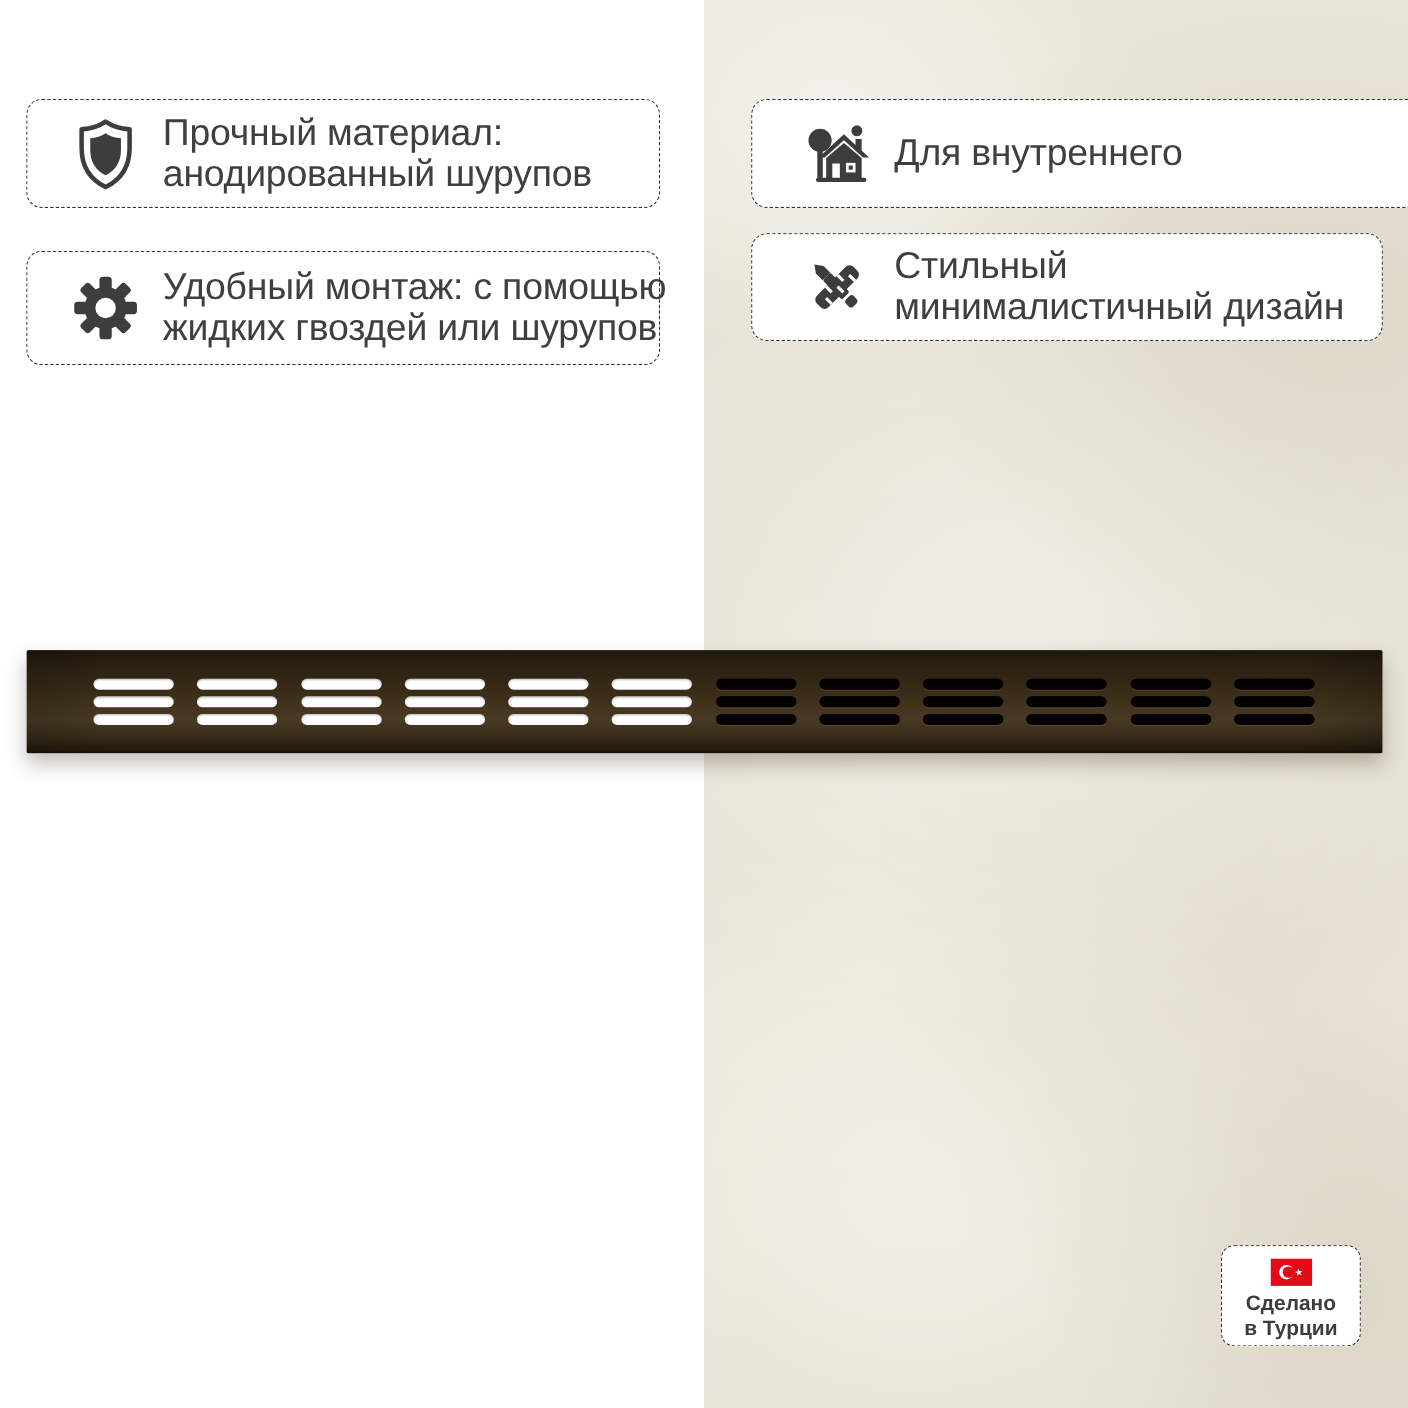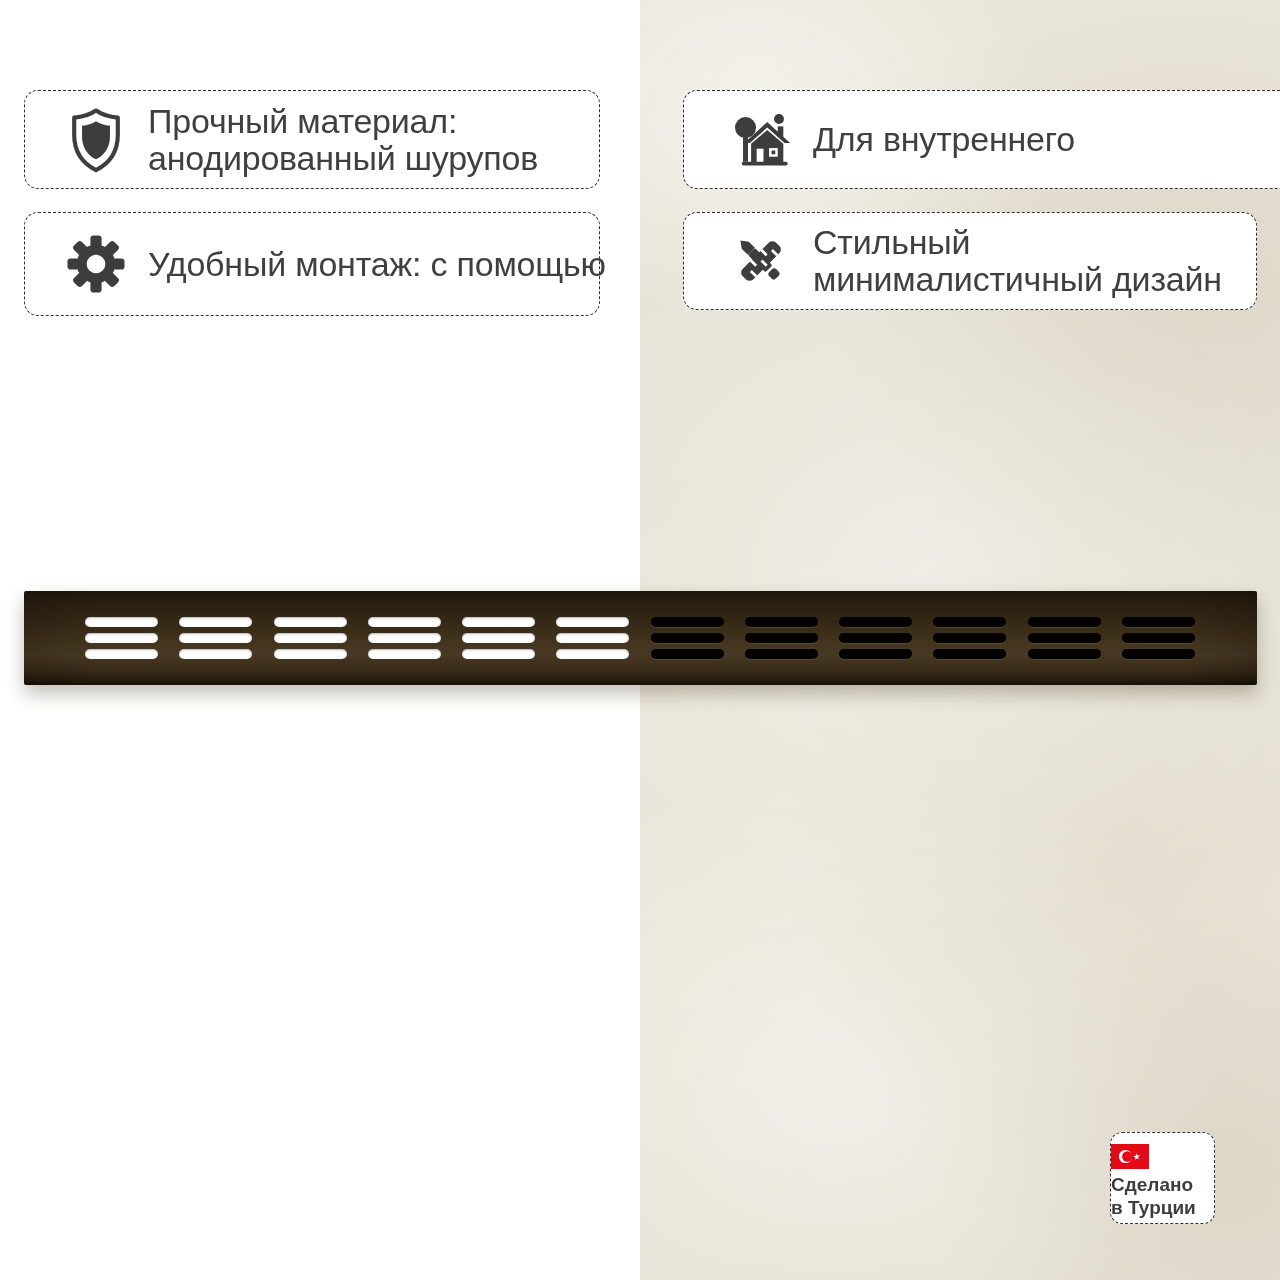--- a/index.html
+++ b/index.html
@@ -23,21 +23,21 @@
   }
   
   .feature-box{
     position:absolute;background:#ffffff;
     border:1.5px dashed #2e2e2e;border-radius:14px;
     display:flex;align-items:center;box-sizing:border-box;
     padding-left:40px;
   }
   .feature-box.right{padding-left:46px;}
   .fb-1{left:24px;top:90px;width:576px;height:99px;}
-  .fb-2{left:24px;top:212px;width:576px;height:104px;}
+  .fb-2{left:24px;top:228px;width:576px;height:104px;}
   .fb-3{left:683px;top:90px;width:686px;height:99px;}
   .fb-4{left:683px;top:212px;width:574px;height:98px;}
   .feature-icon{width:62px;height:68px;flex:0 0 auto;display:flex;align-items:center;justify-content:center;}
   .feature-icon svg{width:62px;height:66px;}
   .feature-text{
     margin-left:21px;font-size:34px;line-height:37px;color:#3f3f3f;
     letter-spacing:-0.2px;white-space:nowrap;
   }
   
   .grille{
@@ -58,23 +58,23 @@
   .slot-group.light .slot{
     background:#ffffff;
     box-shadow:inset 0 1px 2px rgba(0,0,0,.30);
   }
   .slot-group.dark .slot{
     background:#050302;
     box-shadow:inset 0 2px 3px rgba(0,0,0,.85), 0 1px 0 rgba(130,110,70,.35);
   }
   
   .made-badge{
-    position:absolute;left:1110px;top:1132px;width:105px;height:92px;
+    position:absolute;left:1110px;top:1132px;width:127px;height:92px;
     background:#ffffff;border:1.5px dashed #2e2e2e;border-radius:12px;
-    box-sizing:border-box;text-align:left;
+    box-sizing:border-box;text-align:center;
   }
   .made-badge svg{width:38px;height:25px;margin-top:11px;}
   .made-line{font-size:19px;line-height:23px;font-weight:bold;color:#3d3d3d;}
 </style>
 </head>
 <body>
 
 <div class="bg-right"></div>
 
 <div class="feature-box fb-1">
@@ -124,20 +124,21 @@
           <rect x="41" y="4" width="18" height="22" rx="5" transform="rotate(270 50 50)"></rect>
           <rect x="41" y="4" width="18" height="22" rx="5" transform="rotate(315 50 50)"></rect>
         </g>
         <circle cx="50" cy="50" r="31"></circle>
       </g>
       <circle cx="50" cy="50" r="15" fill="#ffffff"></circle>
     </svg>
   </span>
   <div class="feature-text">
     <div>Удобный монтаж: с помощью</div>
+    <div>жидких гвоздей или шурупов</div>
   </div>
 </div>
 
 <div class="feature-box fb-4 right">
   <span class="feature-icon">
     <svg viewBox="0 0 100 100">
       <g fill="#3d3d3d">
         <g transform="rotate(45 50 50)">
           <polygon points="14,42 28,42 28,58 14,58 3,50"></polygon>
           <rect x="28" y="42" width="40" height="16" rx="3"></rect>

